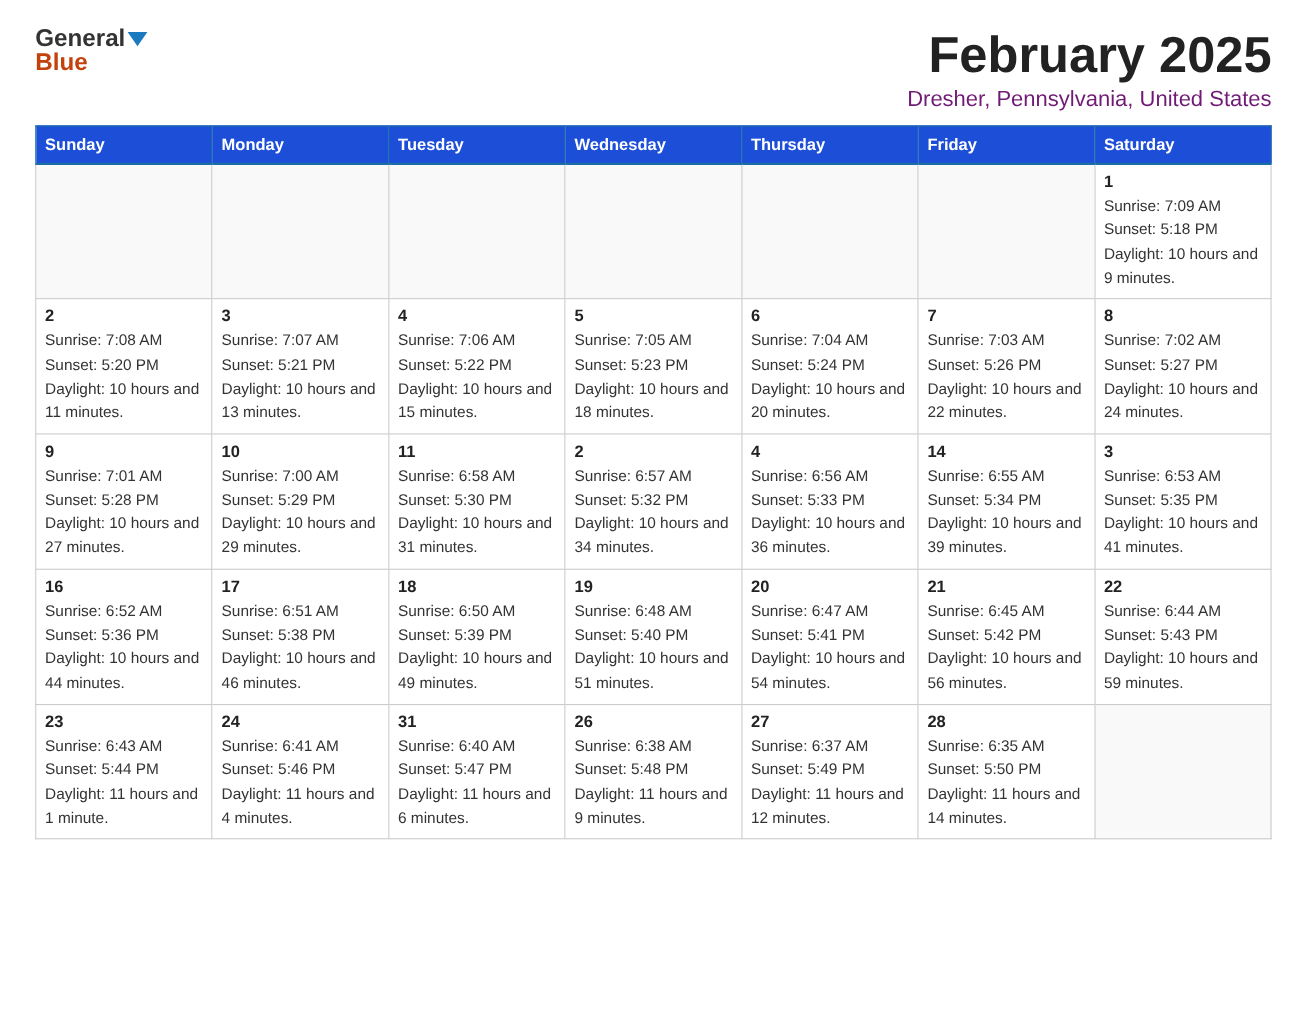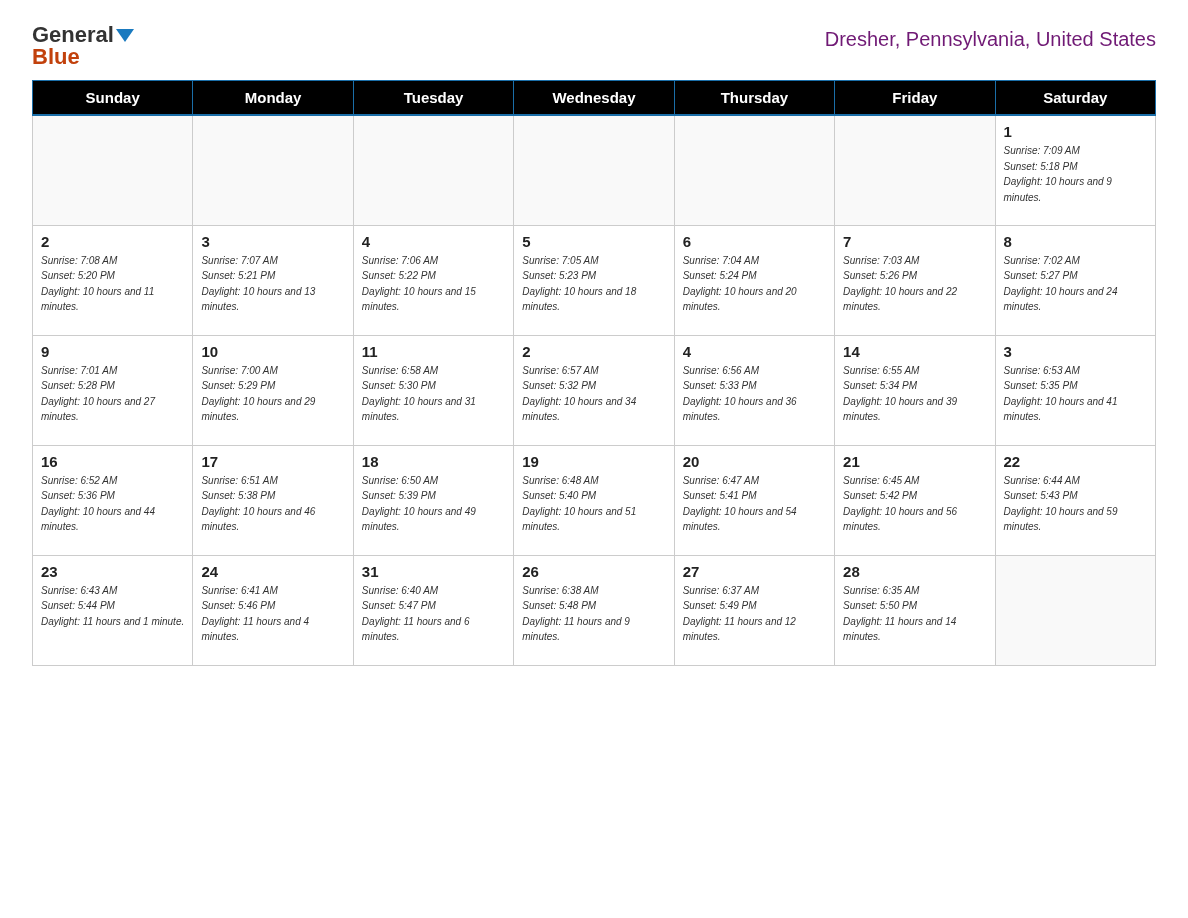--- a/index.html
+++ b/index.html
@@ -61,49 +61,48 @@
       font-size: 20px;
       color: #701a75;
       margin-top: 4px;
     }
     table {
       width: 100%;
       border-collapse: collapse;
       table-layout: fixed;
     }
     thead tr th {
-      background-color: #000000;
+      background-color: #1d4ed8;
       color: #fff;
       font-size: 15px;
       font-weight: bold;
       padding: 8px 8px;
-      text-align: center;
+      text-align: left;
       border: 1px solid #1a6ea8;
     }
     tbody tr td {
       vertical-align: top;
       padding: 7px 8px 8px 8px;
       border: 1px solid #ccc;
       font-size: 12px;
       color: #222;
       height: 110px;
       background: #fff;
     }
     .day-number {
       font-size: 15px;
       font-weight: bold;
       color: #222;
       display: block;
       margin-bottom: 3px;
     }
     .day-info {
-      font-size: 10px;
+      font-size: 14px;
       color: #333;
       line-height: 1.55;
-      font-style: italic;
     }
     .empty-cell {
       background: #f9f9f9;
     }
     tbody tr:first-child td {
       border-top: 2px solid #1a6ea8;
     }
     tbody tr td:first-child {
       border-left: 1px solid #ccc;
     }
@@ -113,20 +112,21 @@
 
 <div class="header">
   <div class="logo">
     <div class="logo-line">
       <span class="logo-general">General</span>
       <span class="logo-triangle"></span>
     </div>
     <span class="logo-blue">Blue</span>
   </div>
   <div class="title-block">
+    <div class="calendar-title">February 2025</div>
     <div class="calendar-subtitle">Dresher, Pennsylvania, United States</div>
   </div>
 </div>
 
 <table>
   <thead>
     <tr>
     <th>Sunday</th>
         <th>Monday</th>
         <th>Tuesday</th>

